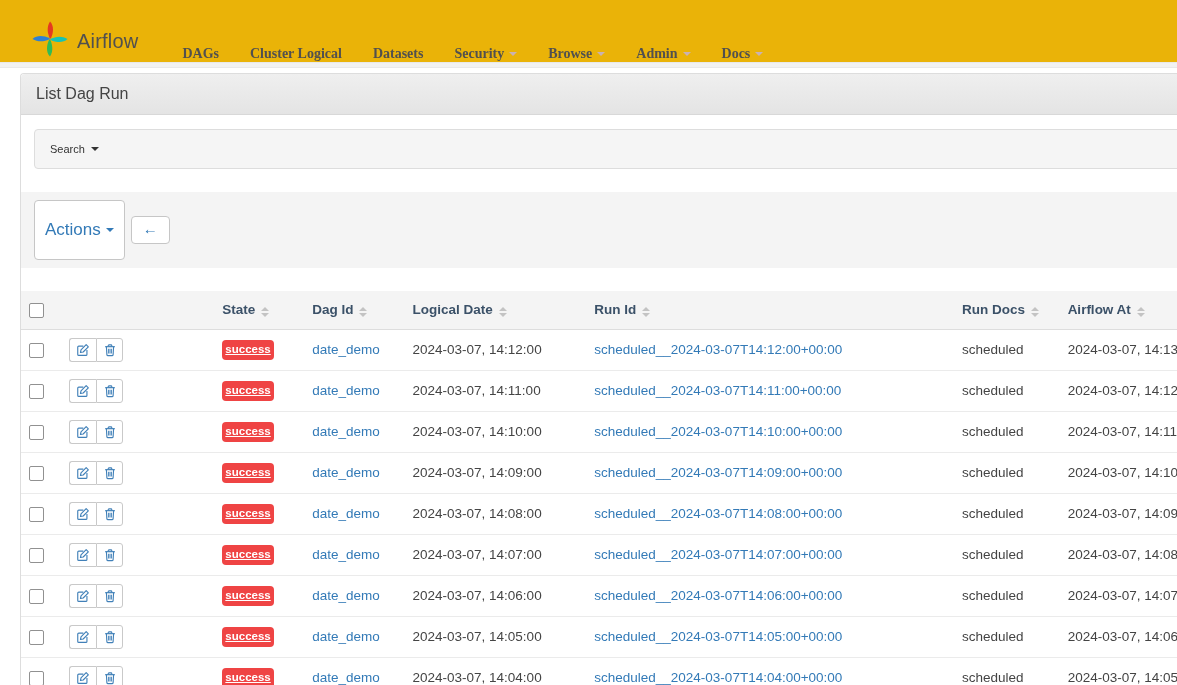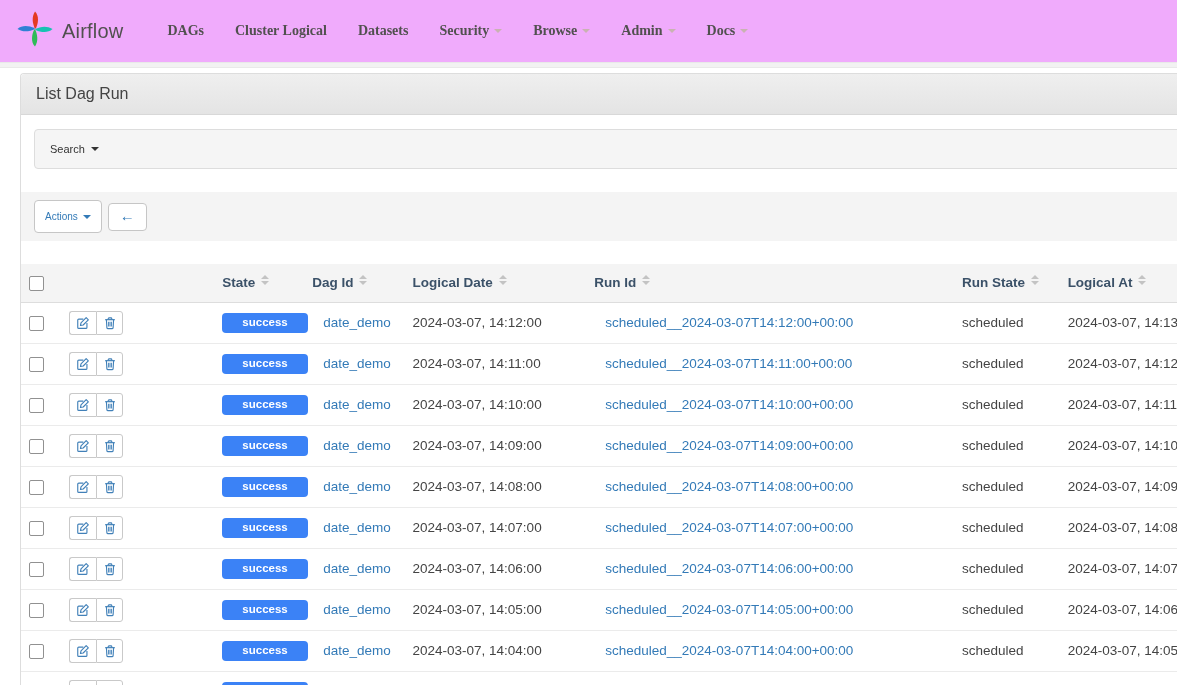--- a/index.html
+++ b/index.html
@@ -1,73 +1,73 @@
 <!DOCTYPE html>
 <html><head>
 <meta charset="utf-8">
 <style>
   * { box-sizing: border-box; margin: 0; padding: 0; }
   html, body { width: 1177px; height: 685px; overflow: hidden; background: #fff; }
   body { font-family: "Liberation Sans", sans-serif; color: #333; }
 
   
-  .navbar { display: flex; align-items: center; height: 62px; background: #f0abfc; padding-left: 16px; }
+  .navbar { display: flex; align-items: flex-end; height: 62px; background: #eab308; padding-left: 31px; }
   .brand { display: flex; align-items: center; gap: 8px; margin-right: 44px; cursor: pointer; }
   .brand-name { font-size: 20px; color: #51504f; letter-spacing: .2px; }
   .nav-items { display: flex; align-items: center; font-family: Liberation Serif, serif; }
   .nav-item { font-size: 14px; font-weight: bold; color: #51504f; margin-right: 31px; cursor: pointer; display: flex; align-items: center; gap: 5px; }
   .caret { display: inline-block; width: 0; height: 0; border-left: 4px solid transparent; border-right: 4px solid transparent; border-top: 4px solid #c9b2b2; }
 
   .top-strip { height: 6px; background: #f2f2f2; border-top: 1px solid #e9e9e9; border-bottom: 1px solid #e9e9e9; }
 
   
   .panel { margin: 5px 0 0 20px; width: 1205px; border: 1px solid #ddd; border-bottom: none; border-radius: 4px 4px 0 0; }
   .panel-heading { background: linear-gradient(#efefef, #e4e4e4); border-bottom: 1px solid #d8d8d8; border-radius: 4px 4px 0 0; padding: 11px 15px; font-size: 16px; color: #444; }
   .panel-body { padding: 14px 0 0 0; }
 
   
   .search-box { margin: 0 0 23px 13px; width: 1160px; height: 40px; background: #f5f5f5; border: 1px solid #ddd; border-radius: 4px; display: flex; align-items: center; padding-left: 15px; cursor: pointer; }
   .search-label { font-size: 11px; color: #333; margin-right: 6px; }
   .search-box .caret { border-top-color: #333; }
 
   
   .actions-bar { background: #f4f4f4; padding: 8px 13px; display: flex; align-items: center; gap: 6px; margin-bottom: 23px; }
-  .btn { background: #fff; border: 1px solid #c6c6c6; border-radius: 4px; color: #337ab7; font-size: 10px; padding: 10px 10px; cursor: pointer; display: inline-flex; align-items: center; gap: 5px; font-family: "Liberation Sans", sans-serif; }
+  .btn { background: #fff; border: 1px solid #c6c6c6; border-radius: 4px; color: #337ab7; font-size: 17px; padding: 19px 10px; cursor: pointer; display: inline-flex; align-items: center; gap: 5px; font-family: "Liberation Sans", sans-serif; }
   .btn .caret { border-top-color: #337ab7; }
   .btn-back { font-size: 15px; padding: 3px 11px 5px; line-height: 1.2; }
 
   
   table { border-collapse: collapse; width: 1250px; table-layout: fixed; font-size: 13.5px; }
   thead th { background: #f4f4f4; text-align: left; font-size: 13.5px; font-weight: bold; color: #3b5168; padding: 11px 8px; border-bottom: 1px solid #ddd; white-space: nowrap; }
   tbody td { padding: 8px; border-top: 1px solid #ebebeb; height: 39px; white-space: nowrap; vertical-align: middle; color: #444; }
   tbody tr:first-child td { border-top: none; }
   .col-check { width: 38px; }
   .col-actions { width: 145px; }
   .col-state { width: 85px; }
   .col-dag { width: 95px; }
   .col-logical { width: 172px; }
   .col-runid { width: 348px; }
   .col-runtype { width: 100px; }
   .col-queued { width: 200px; }
 
-  th .th-inner { display: inline-flex; align-items: flex-start; gap: 6px; cursor: pointer; }
+  th .th-inner { display: inline-flex; align-items: flex-end; gap: 6px; cursor: pointer; }
   .sort-icon { display: inline-flex; flex-direction: column; gap: 2px; }
   .sort-icon i { display: block; width: 0; height: 0; border-left: 4px solid transparent; border-right: 4px solid transparent; }
   .sort-icon .up { border-bottom: 4px solid #c3c3c3; }
   .sort-icon .down { border-top: 4px solid #c3c3c3; }
 
   input[type="checkbox"] { appearance: none; -webkit-appearance: none; width: 15px; height: 15px; border: 1px solid #919191; border-radius: 2px; background: #fff; cursor: pointer; vertical-align: middle; }
 
   .btn-group { display: inline-flex; }
   .icon-btn { display: inline-flex; align-items: center; justify-content: center; width: 27px; height: 24px; background: #fff; border: 1px solid #c9c9c9; cursor: pointer; }
   .icon-btn:first-child { border-radius: 3px 0 0 3px; border-right-width: 0; }
   .icon-btn:last-child { border-radius: 0 3px 3px 0; }
 
-  .badge-success { display: inline-block; background: #3b82f6; color: #fff; font-size: 11.5px; font-weight: bold; padding: 4px 20px; border-radius: 4px; line-height: 1; }
-  a.link { color: #337ab7; text-decoration: none; cursor: pointer; margin-left: 11px; }
+  .badge-success { display: inline-block; background: #ef4444; color: #fff; font-size: 11.5px; font-weight: bold; padding: 4px 3px; border-radius: 4px; line-height: 1; text-decoration: underline; }
+  a.link { color: #337ab7; text-decoration: none; cursor: pointer; }
 </style>
 </head>
 <body>
 
 <div class="navbar">
   <div class="brand">
     <span>
       <svg width="38" height="38" viewBox="0 0 100 100">
         <path d="M50 50 C44 36 40 20 50 4 C62 16 58 36 53 47 Z" fill="#e43921"></path>
         <path d="M50 50 C64 44 80 40 96 50 C84 62 64 58 53 53 Z" fill="#17c3b2"></path>
@@ -154,28 +154,28 @@
                 </span>
               </span></th>
           <th class="col-runid"><span class="th-inner">
                 <span>Run Id</span>
                 <span class="sort-icon">
                   <i class="up"></i>
                   <i class="down"></i>
                 </span>
               </span></th>
           <th class="col-runtype"><span class="th-inner">
-                <span>Run State</span>
+                <span>Run Docs</span>
                 <span class="sort-icon">
                   <i class="up"></i>
                   <i class="down"></i>
                 </span>
               </span></th>
           <th class="col-queued"><span class="th-inner">
-                <span>Logical At</span>
+                <span>Airflow At</span>
                 <span class="sort-icon">
                   <i class="up"></i>
                   <i class="down"></i>
                 </span>
               </span></th>
         </tr>
       </thead>
       <tbody>
   <tr>
     <td class="col-check"><input type="checkbox" style=""></td>

